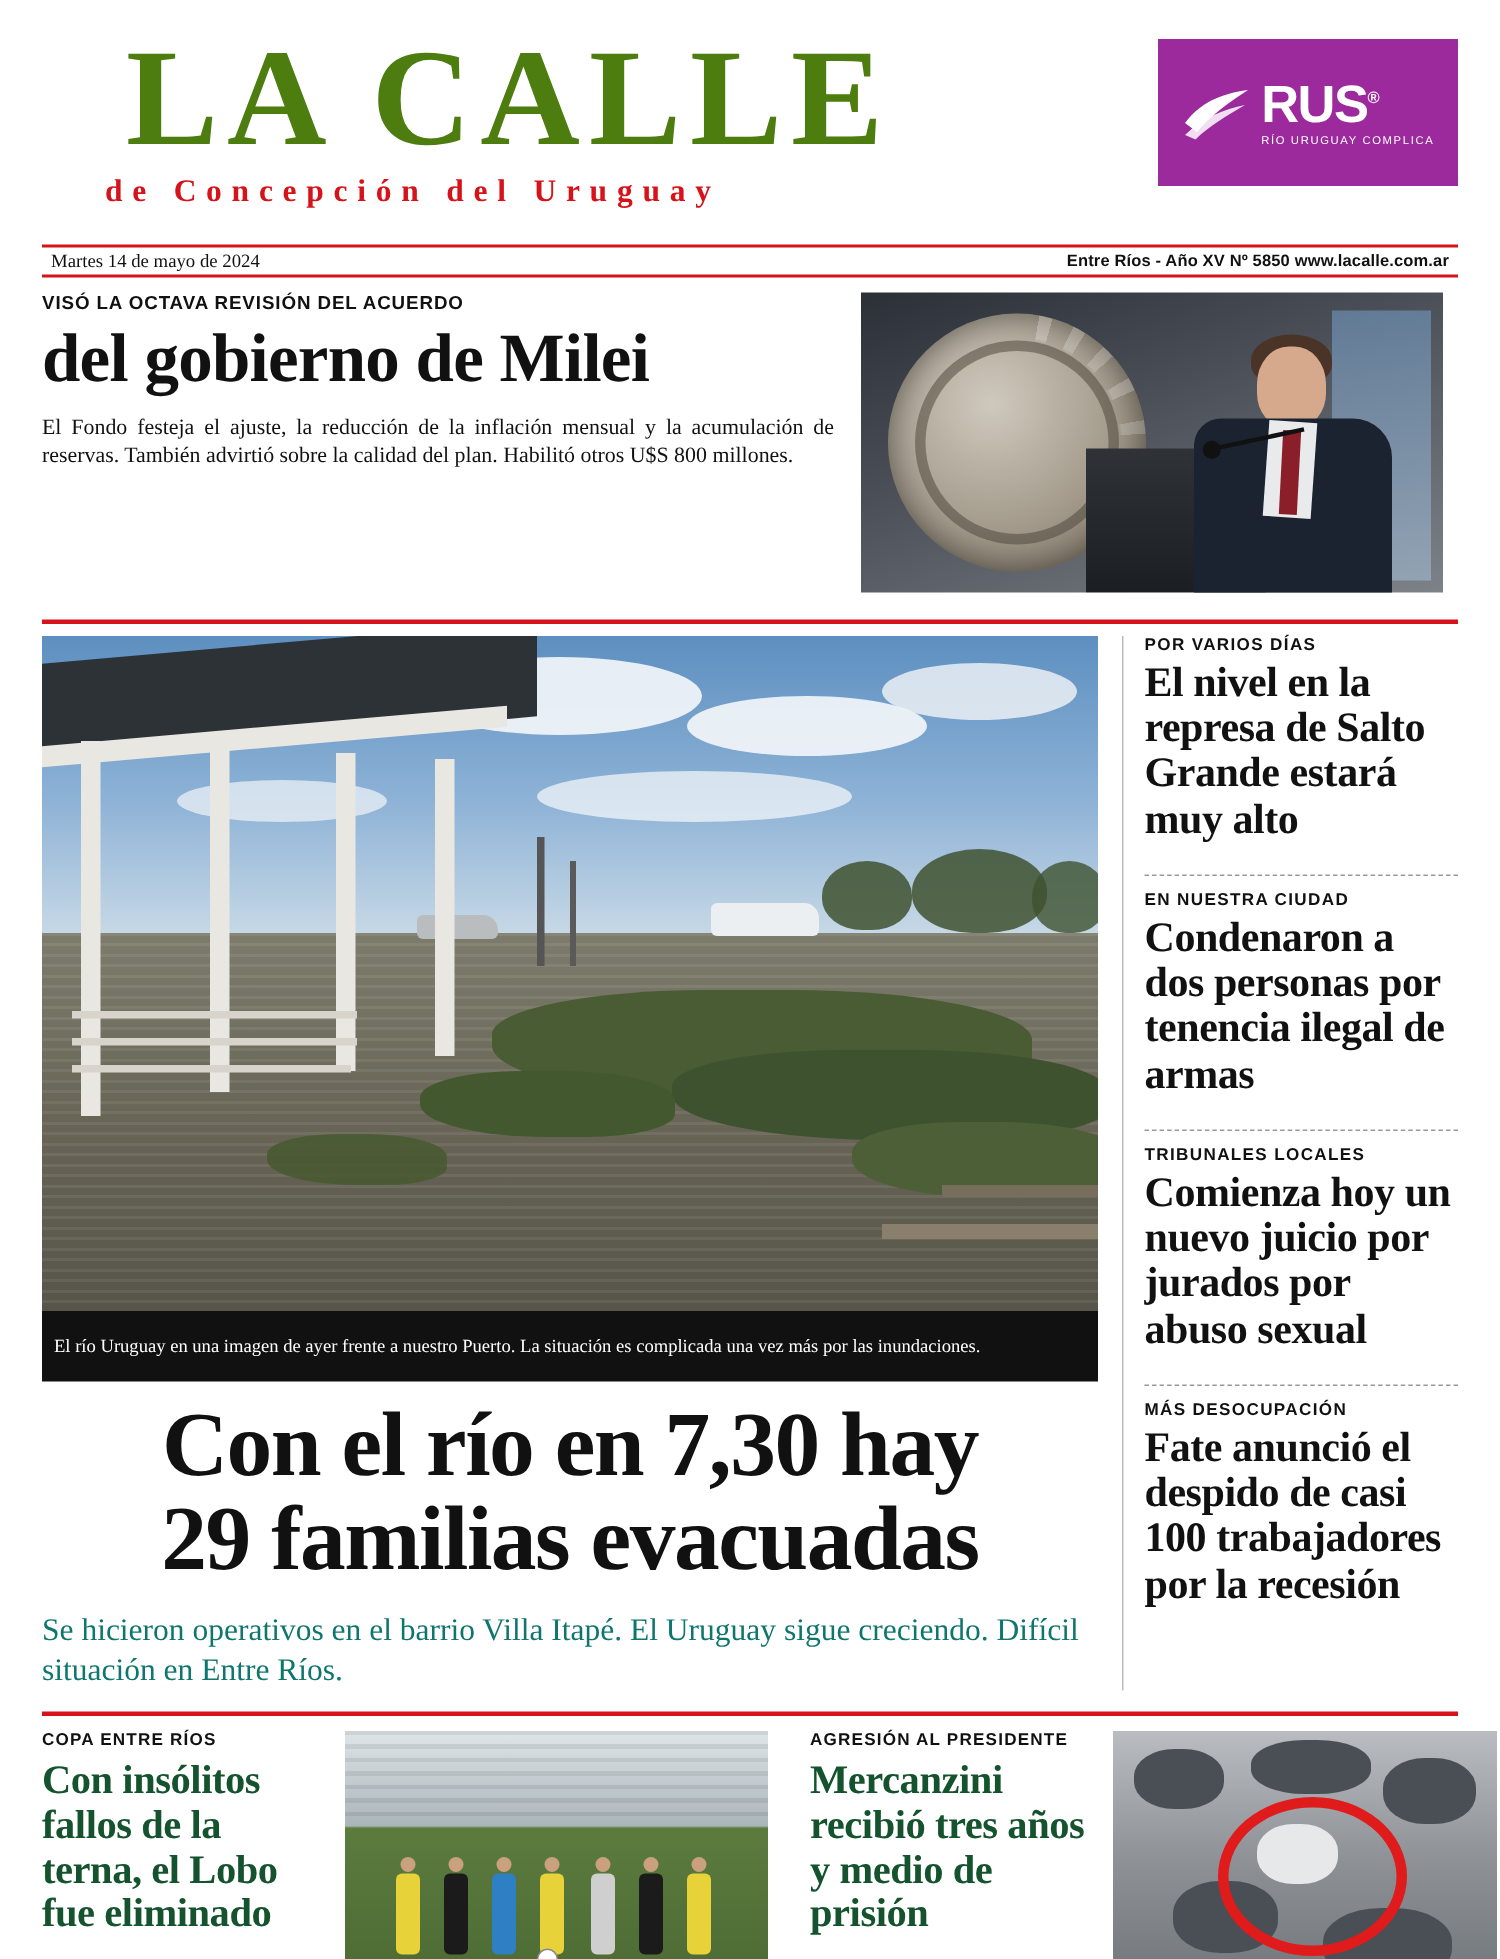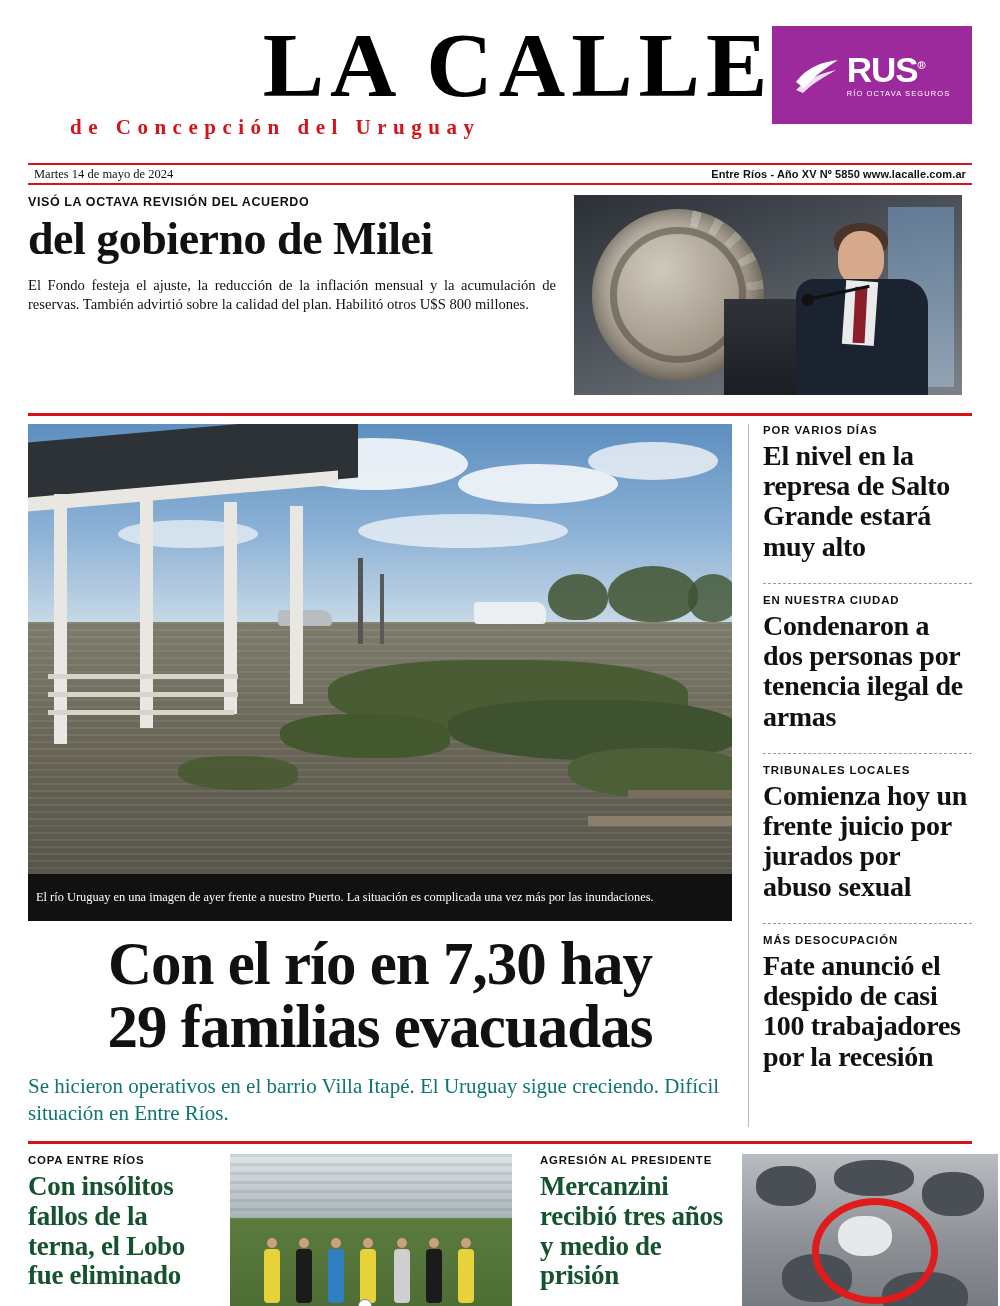--- a/index.html
+++ b/index.html
@@ -13,26 +13,26 @@
 
   
   .masthead {
     position: relative;
     padding: 22px 30px 0 30px;
     height: 155px;
   }
   .mast-title {
     font-family: "Liberation Serif", serif;
     font-weight: bold;
-    color: #000000;
+    color: #4d7c0f;
     font-size: 92px;
     letter-spacing: 6px;
     line-height: 0.95;
-    text-align: center;
-    margin-left: 36px;
+    text-align: left;
+    margin-left: 54px;
   }
   .mast-sub {
     font-family: "Liberation Serif", serif;
     font-weight: bold;
     color: #d6121a;
     font-size: 21px;
     letter-spacing: 6.5px;
     margin-left: 40px;
     margin-top: 6px;
   }
@@ -240,21 +240,21 @@
     <div class="rus-box">
       <div class="rus-inner">
         <svg class="rus-swoosh" viewBox="0 0 46 38">
           <path d="M2 26 C14 10, 30 6, 44 4 C32 12, 20 20, 10 32 Z" fill="#ffffff"></path>
           <path d="M2 34 C14 22, 28 17, 42 14 C30 21, 18 28, 9 37 Z" fill="#ffffff" opacity=".85"></path>
         </svg>
         <div>
           <div class="rus-text">
             <span>RUS</span><span class="rus-reg">®</span>
           </div>
-          <div class="rus-tag">RÍO OCTAVA SEGUROS</div>
+          <div class="rus-tag">RÍO URUGUAY COMPLICA</div>
         </div>
       </div>
     </div>
   </div>
 
   <div class="datebar">
     <div class="left">Martes 14 de mayo de 2024</div>
     <div class="right">Entre Ríos - Año XV Nº 5850   www.lacalle.com.ar</div>
   </div>
 
@@ -344,21 +344,21 @@
       <div class="side-sep"></div>
 
       <div class="side-item">
         <div class="side-kicker">EN NUESTRA CIUDAD</div>
         <div class="side-head">Condenaron a dos personas por tenencia ilegal de armas</div>
       </div>
       <div class="side-sep"></div>
 
       <div class="side-item">
         <div class="side-kicker">TRIBUNALES LOCALES</div>
-        <div class="side-head">Comienza hoy un frente juicio por jurados por abuso sexual</div>
+        <div class="side-head">Comienza hoy un nuevo juicio por jurados por abuso sexual</div>
       </div>
       <div class="side-sep"></div>
 
       <div class="side-item">
         <div class="side-kicker">MÁS DESOCUPACIÓN</div>
         <div class="side-head">Fate anunció el despido de casi 100 trabajadores por la recesión</div>
       </div>
 
     </div>
   </div>

